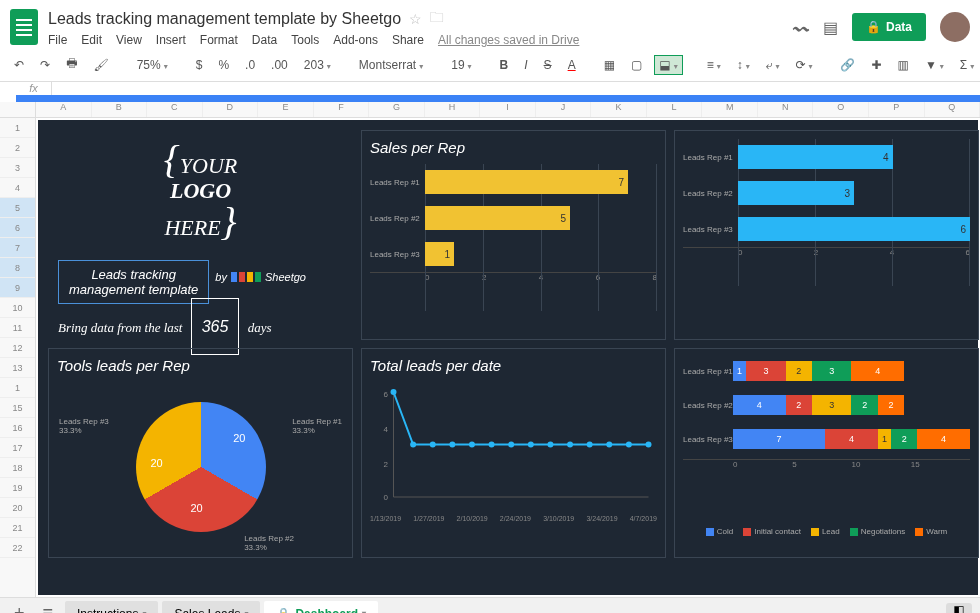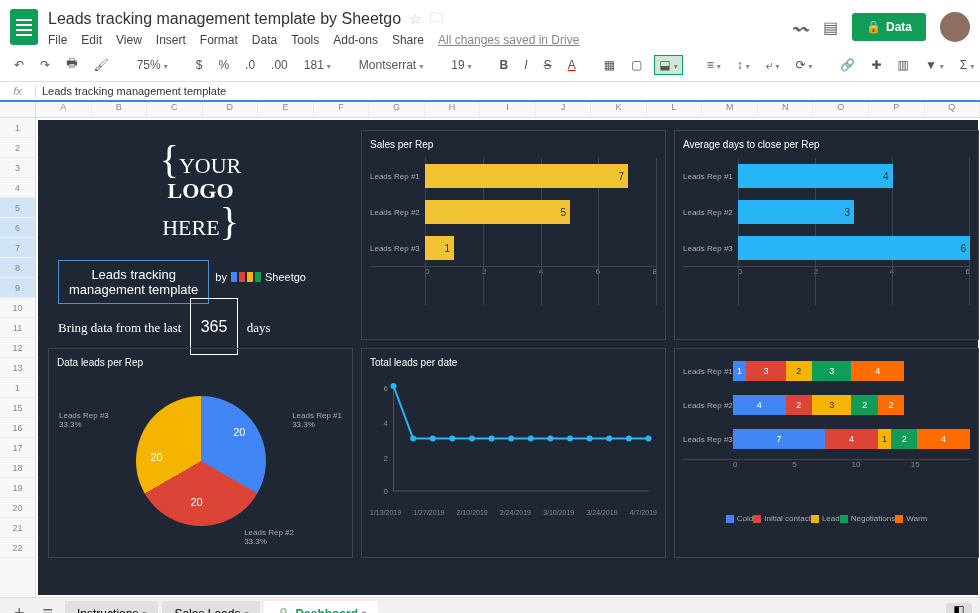--- a/index.html
+++ b/index.html
@@ -14,35 +14,35 @@
 .menubar span { cursor: pointer; }
 .saved { color: #888; text-decoration: underline; }
 .title-right { display: flex; align-items: center; gap: 14px; margin-left: auto; }
 .title-right .ico { color: #666; font-size: 16px; cursor: pointer; }
 .share-btn { background: #0f9d58; color: #fff; padding: 7px 14px; border-radius: 3px; font-size: 12px; font-weight: bold; cursor: pointer; display: flex; align-items: center; gap: 5px; }
 .avatar { width: 30px; height: 30px; border-radius: 50%; background: #8d6e63; }
 .toolbar { display: flex; align-items: center; gap: 8px; padding: 4px 10px; border-bottom: 1px solid #ddd; height: 34px; font-size: 12px; color: #555; }
 .toolbar .sep { width: 1px; height: 18px; background: #ddd; margin: 0 2px; }
 .toolbar .tb { cursor: pointer; padding: 2px 4px; }
 .tb-caret::after { content: "▾"; font-size: 8px; margin-left: 3px; color: #888; }
-.fx-bar { display: flex; align-items: center; border-bottom: 2px solid #3b82f6; height: 20px; font-size: 11px; }
+.fx-bar { display: flex; border-bottom: 7px solid #3b82f6; height: 20px; font-size: 11px; margin-left: 16px; }
 .fx-label { width: 36px; text-align: center; color: #999; font-style: italic; border-right: 1px solid #ddd; }
 .fx-input { padding-left: 6px; color: #333; flex: 1; }
 .grid-area { display: flex; height: 479px; }
 .row-hdrs { width: 36px; background: #f8f8f8; border-right: 1px solid #ddd; }
 .col-hdrs { display: flex; height: 16px; background: #f8f8f8; border-bottom: 1px solid #ddd; }
 .ch { flex: 1; text-align: center; font-size: 9px; color: #888; border-right: 1px solid #eee; }
 .corner { width: 36px; height: 16px; background: #f8f8f8; border-right: 1px solid #ddd; border-bottom: 1px solid #ddd; }
 .rh { height: 20px; font-size: 9px; color: #888; text-align: center; border-bottom: 1px solid #eee; line-height: 20px; }
 .rh.active { background: #d0e4f5; }
 .main-grid { flex: 1; position: relative; }
 .dashboard { position: absolute; top: 2px; left: 2px; right: 2px; bottom: 2px; background: #1e2733; padding: 10px; display: grid; grid-template-columns: 305px 305px 305px; grid-template-rows: 210px 210px; gap: 8px; }
 .panel { border: 1px solid #3a4553; padding: 8px; position: relative; }
-.panel-title { color: #fff; font-size: 10px; margin-bottom: 8px; }
-.logo-area { border: none; padding: 10px; }
+.panel-title { color: #fff; font-size: 15px; margin-bottom: 8px; font-style: italic; }
+.logo-area { border: none; padding: 10px; font-style: italic; }
 .logo-box { color: #fff; font-family: serif; font-size: 22px; text-align: center; line-height: 1; }
 .logo-box .brace { font-size: 40px; }
 .temp-title-box { border: 1px solid #4a90d9; padding: 6px 10px; margin-top: 10px; text-align: center; color: #fff; font-size: 13px; display: inline-block; }
 .by-sheetgo { color: #fff; font-size: 11px; display: inline-flex; align-items: center; margin-left: 6px; }
 .sheetgo-icon { display: inline-flex; margin: 0 3px; }
 .sheetgo-icon span { width: 6px; height: 10px; margin: 0 1px; }
 .bring-data { color: #fff; font-family: cursive; font-size: 13px; margin-top: 14px; }
 .days-box { border: 1px solid #fff; padding: 19px 10px; font-family: Arial; font-size: 16px; margin: 17px 5px; }
 .hbar-chart { position: relative; height: 165px; }
 .hbar-row { display: flex; align-items: center; height: 36px; }
@@ -62,21 +62,21 @@
 .line-svg { width: 100%; height: 130px; }
 .line-x { display: flex; justify-content: space-between; font-size: 7px; color: #888; }
 .stacked-chart { height: 150px; }
 .stacked-row { display: flex; align-items: center; height: 28px; margin-bottom: 6px; }
 .stacked-label { width: 50px; font-size: 8px; color: #aaa; }
 .stacked-bar { flex: 1; display: flex; height: 20px; }
 .seg { display: flex; align-items: center; justify-content: center; font-size: 9px; color: #fff; }
 .c-blue { background: #4285f4; } .c-red { background: #db4437; } .c-yel { background: #f4b400; color: #333; } .c-grn { background: #0f9d58; } .c-org { background: #ff6d00; }
 .stacked-axis { display: flex; font-size: 8px; color: #888; padding-left: 50px; border-top: 1px solid #444; }
 .stacked-axis span { flex: 1; }
-.legend { display: flex; font-size: 8px; color: #aaa; justify-content: center; margin-top: 7px; }
+.legend { display: flex; gap: 10px; font-size: 8px; color: #aaa; justify-content: center; margin-top: 20px; }
 .legend div { display: flex; align-items: center; gap: 3px; }
 .legend .sw { width: 8px; height: 8px; }
 .bottom-bar { display: flex; align-items: center; height: 32px; border-top: 1px solid #ddd; background: #f1f1f1; padding: 0 8px; gap: 6px; font-size: 12px; }
 .tab { padding: 6px 12px; background: #e0e0e0; border-radius: 2px 2px 0 0; cursor: pointer; display: flex; align-items: center; gap: 4px; }
 .tab.active { background: #fff; font-weight: bold; color: #0f9d58; }
 .tab .caret { font-size: 8px; color: #888; }
 .add-tab, .all-tabs { color: #666; font-size: 18px; cursor: pointer; padding: 0 6px; }
 .explore { margin-left: auto; background: #ddd; width: 26px; height: 22px; border-radius: 3px; cursor: pointer; text-align: center; }
 </style>
 </head>
@@ -119,21 +119,21 @@
   <span class="tb">↷</span>
   <span class="tb">🖶</span>
   <span class="tb">🖌</span>
   <span class="sep"></span>
   <span class="tb tb-caret">75%</span>
   <span class="sep"></span>
   <span class="tb">$</span>
   <span class="tb">%</span>
   <span class="tb">.0</span>
   <span class="tb">.00</span>
-  <span class="tb tb-caret">181</span>
+  <span class="tb tb-caret">203</span>
   <span class="sep"></span>
   <span class="tb tb-caret">Montserrat</span>
   <span class="sep"></span>
   <span class="tb tb-caret">19</span>
   <span class="sep"></span>
   <span class="tb"><b>B</b></span>
   <span class="tb"><i>I</i></span>
   <span class="tb"><s>S</s></span>
   <span class="tb"><u style="text-decoration-color:red">A</u></span>
   <span class="sep"></span>
@@ -148,21 +148,20 @@
   <span class="sep"></span>
   <span class="tb">🔗</span>
   <span class="tb">✚</span>
   <span class="tb">▥</span>
   <span class="tb tb-caret">▼</span>
   <span class="tb tb-caret">Σ</span>
 </div>
 
 <div class="fx-bar">
   <div class="fx-label">fx</div>
-  <div class="fx-input">Leads tracking management template</div>
 </div>
 
 <div style="display:flex">
   <div class="corner"></div>
   <div class="col-hdrs" id="colhdrs" style="flex:1">
       <div class="ch">A</div>
       <div class="ch">B</div>
       <div class="ch">C</div>
       <div class="ch">D</div>
       <div class="ch">E</div>
@@ -268,21 +267,20 @@
               <span>0</span>
               <span>2</span>
               <span>4</span>
               <span>6</span>
               <span>8</span>
             </div>
           </div>
       </div>
 
       <div class="panel">
-        <div class="panel-title">Average days to close per Rep</div>
         <div class="hbar-chart" id="chart-avg">
             <div class="hbar-grid">
               <div></div>
               <div></div>
               <div></div>
               <div></div>
             </div>
             <div class="hbar-row">
               <div class="hbar-label">Leads Rep #1</div>
               <div class="hbar-track">
@@ -304,21 +302,21 @@
             <div class="hbar-axis">
               <span>0</span>
               <span>2</span>
               <span>4</span>
               <span>6</span>
             </div>
           </div>
       </div>
 
       <div class="panel">
-        <div class="panel-title">Data leads per Rep</div>
+        <div class="panel-title">Tools leads per Rep</div>
         <div class="pie-wrap">
           <div class="pie">
             <span class="pie-lbl" style="top:30px;right:20px">20</span>
             <span class="pie-lbl" style="bottom:18px;left:55px">20</span>
             <span class="pie-lbl" style="top:55px;left:15px">20</span>
           </div>
           <div class="pie-leg" style="top:35px;right:2px"><span>Leads Rep #1</span><br><span>33.3%</span></div>
           <div class="pie-leg" style="bottom:0;right:50px"><span>Leads Rep #2</span><br><span>33.3%</span></div>
           <div class="pie-leg" style="top:35px;left:2px"><span>Leads Rep #3</span><br><span>33.3%</span></div>
         </div>

